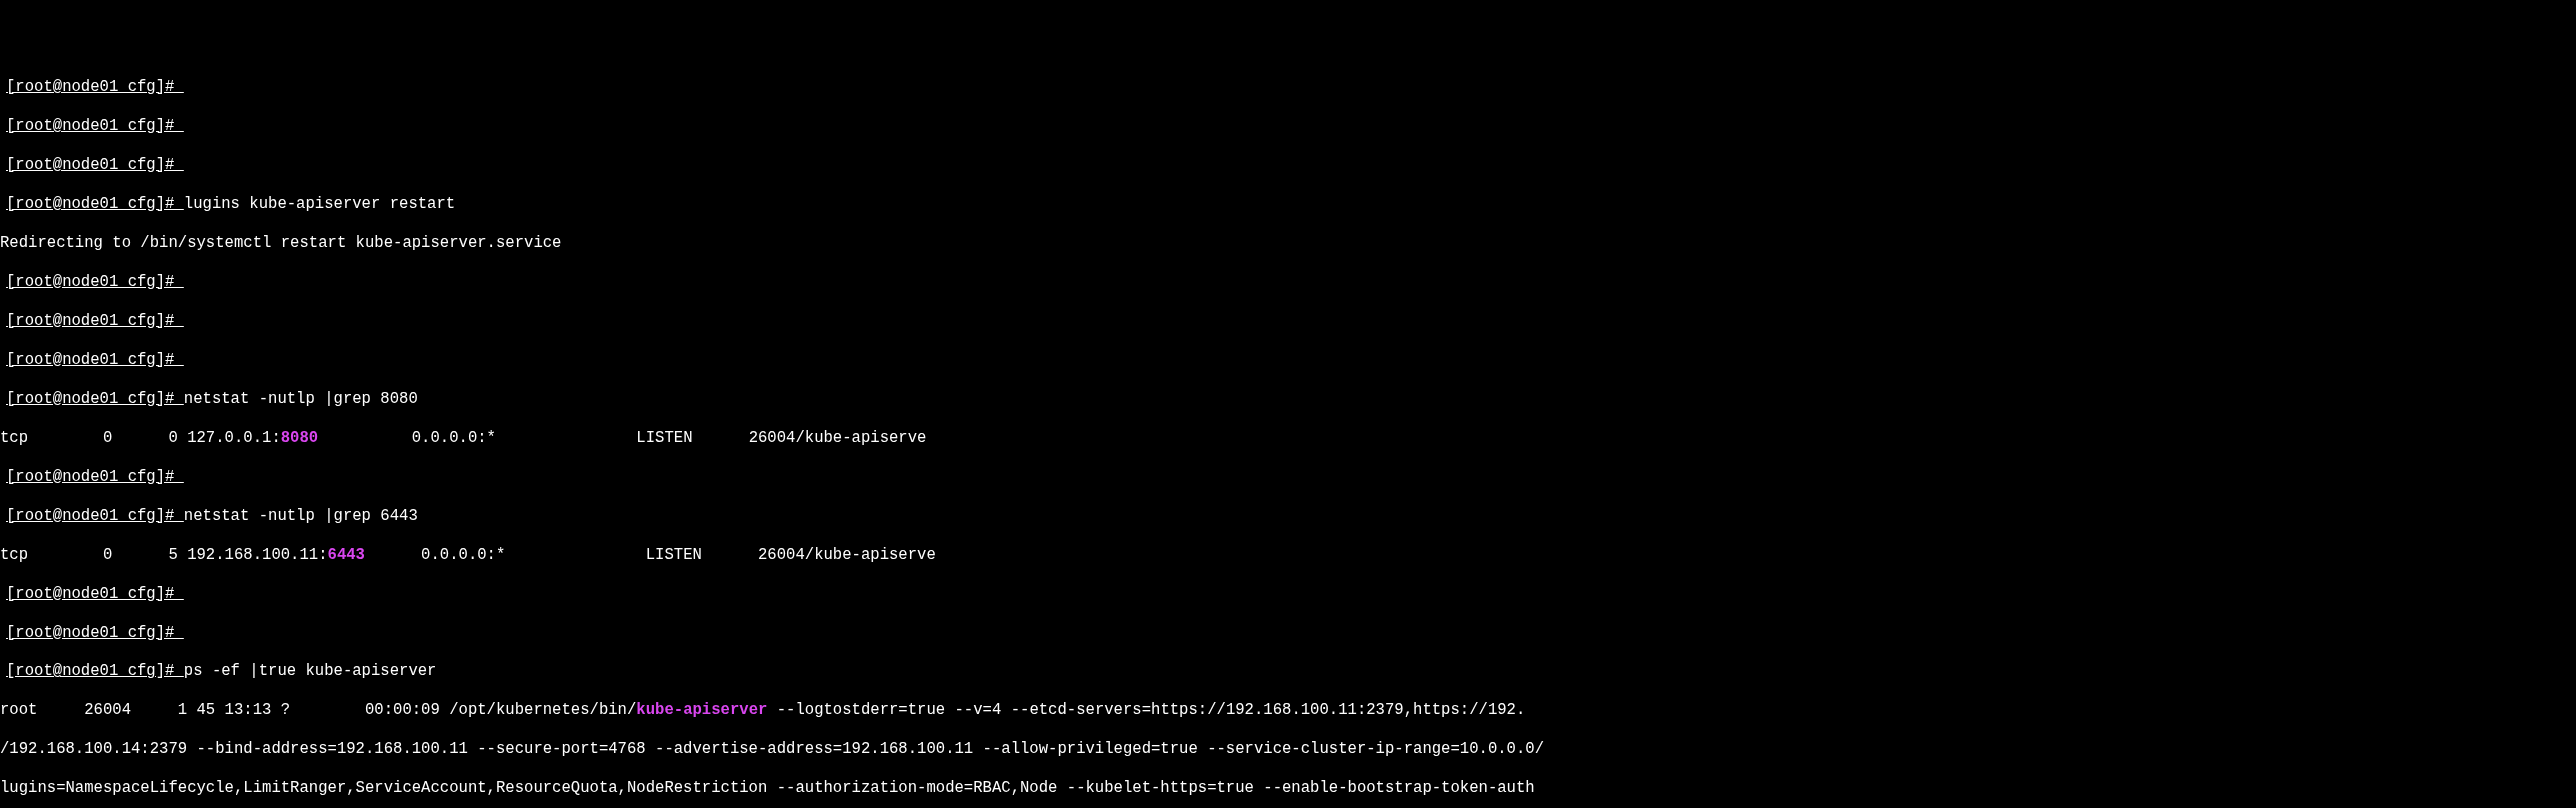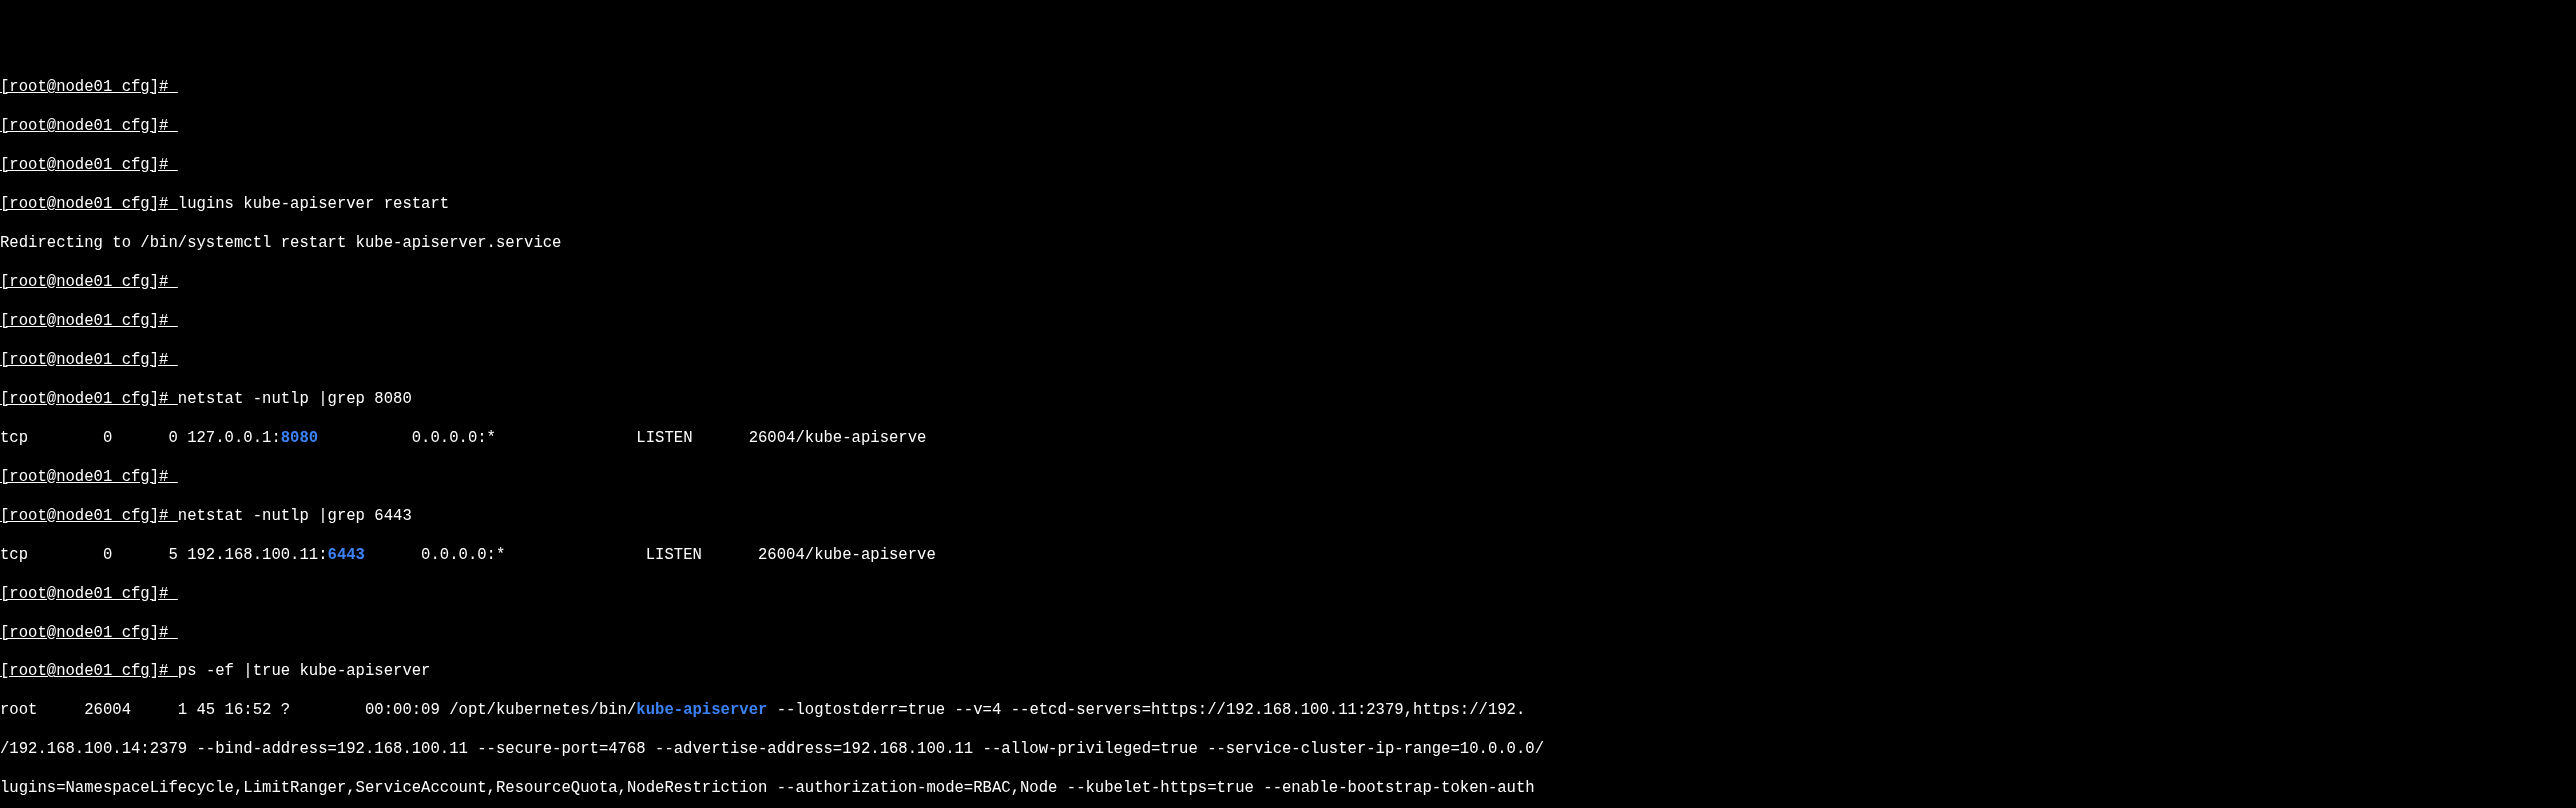--- a/index.html
+++ b/index.html
@@ -14,25 +14,26 @@
       font-size: 15.6px;
       line-height: 1.25;
       padding: 0;
       white-space: pre;
       overflow-x: hidden;
     }
     .line {
       white-space: pre;
     }
     .hl {
-      color: #3b82f6;
+      color: #d946ef;
       font-weight: bold;
     }
     .underline {
       text-decoration: underline;
+      padding-left: 6px;
     }
   </style>
 </head>
 <body>
 
 
 
 <div class="line"><span class="underline">[root@node01 cfg]# </span></div>
 <div class="line"><span class="underline">[root@node01 cfg]# </span></div>
 <div class="line"><span class="underline">[root@node01 cfg]# </span></div>
@@ -42,21 +43,21 @@
 <div class="line"><span class="underline">[root@node01 cfg]# </span></div>
 <div class="line"><span class="underline">[root@node01 cfg]# </span></div>
 <div class="line"><span class="underline">[root@node01 cfg]# </span><span>netstat -nutlp |grep 8080</span></div>
 <div class="line"><span>tcp        0      0 127.0.0.1:</span><span class="hl">8080</span><span>          0.0.0.0:*               LISTEN      26004/kube-apiserve </span></div>
 <div class="line"><span class="underline">[root@node01 cfg]# </span></div>
 <div class="line"><span class="underline">[root@node01 cfg]# </span><span>netstat -nutlp |grep 6443</span></div>
 <div class="line"><span>tcp        0      5 192.168.100.11:</span><span class="hl">6443</span><span>      0.0.0.0:*               LISTEN      26004/kube-apiserve </span></div>
 <div class="line"><span class="underline">[root@node01 cfg]# </span></div>
 <div class="line"><span class="underline">[root@node01 cfg]# </span></div>
 <div class="line"><span class="underline">[root@node01 cfg]# </span><span>ps -ef |true kube-apiserver</span></div>
-<div class="line"><span>root     26004     1 45 16:52 ?        00:00:09 /opt/kubernetes/bin/</span><span class="hl">kube-apiserver</span><span> --logtostderr=true --v=4 --etcd-servers=https://192.168.100.11:2379,https://192.</span></div>
+<div class="line"><span>root     26004     1 45 13:13 ?        00:00:09 /opt/kubernetes/bin/</span><span class="hl">kube-apiserver</span><span> --logtostderr=true --v=4 --etcd-servers=https://192.168.100.11:2379,https://192.</span></div>
 <div class="line"><span>/192.168.100.14:2379 --bind-address=192.168.100.11 --secure-port=4768 --advertise-address=192.168.100.11 --allow-privileged=true --service-cluster-ip-range=10.0.0.0/</span></div>
 <div class="line"><span>lugins=NamespaceLifecycle,LimitRanger,ServiceAccount,ResourceQuota,NodeRestriction --authorization-mode=RBAC,Node --kubelet-https=true --enable-bootstrap-token-auth </span></div>
 
 
 
 
 
 
 
 

